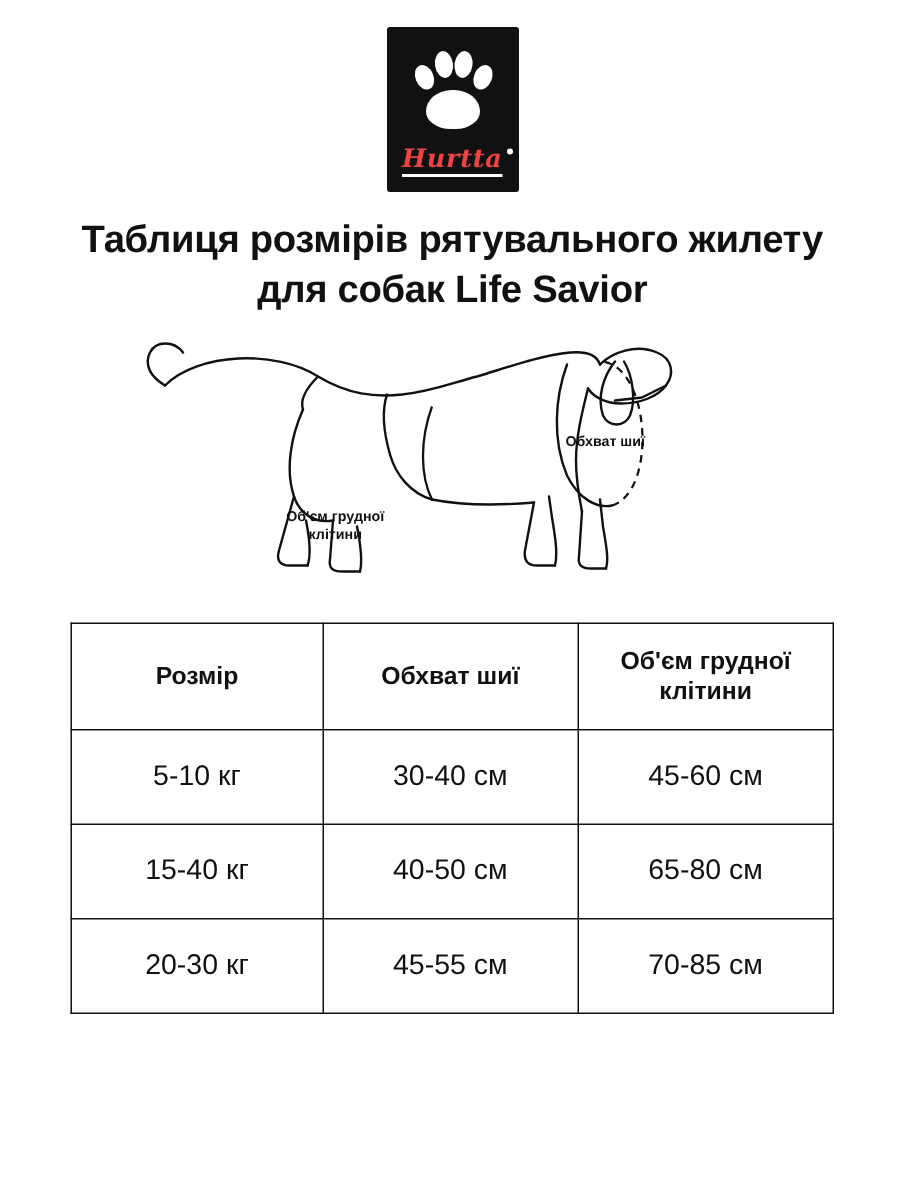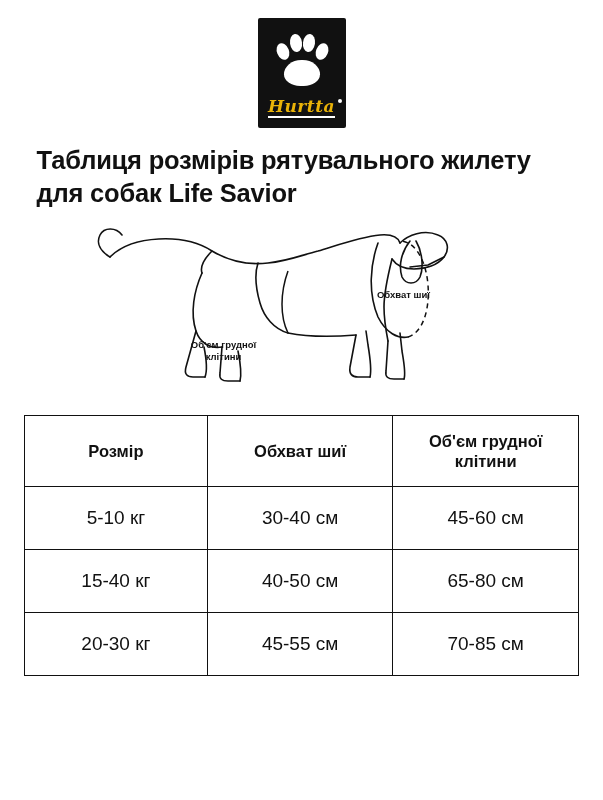--- a/index.html
+++ b/index.html
@@ -50,21 +50,21 @@
   .paw .t1 { width: 12px; height: 17px; left: 2px;  top: 12px; transform: rotate(-22deg); }
   .paw .t2 { width: 12px; height: 18px; left: 15px; top: 3px;  transform: rotate(-8deg); }
   .paw .t3 { width: 12px; height: 18px; left: 28px; top: 3px;  transform: rotate(8deg); }
   .paw .t4 { width: 12px; height: 17px; left: 41px; top: 12px; transform: rotate(22deg); }
   .paw .main {
     width: 36px; height: 26px; left: 9px; top: 29px;
     border-radius: 48% 48% 45% 45% / 55% 55% 45% 45%;
   }
   .brand {
     margin-top: 9px;
-    color: #eab308;
+    color: #ef4444;
     font-family: "DejaVu Serif", serif;
     font-style: italic;
     font-weight: bold;
     font-size: 17px;
     letter-spacing: 0.5px;
     position: relative;
   }
   .brand .dot {
     position: absolute;
     right: -7px;
@@ -80,20 +80,21 @@
     right: 0;
     bottom: -2px;
     height: 1.5px;
     background: #ffffff;
   }
 
   
   .title {
     margin-top: 16px;
     width: 530px;
+    text-align: center;
     font-size: 25.5px;
     font-weight: bold;
     line-height: 1.28;
     letter-spacing: -0.2px;
   }
 
   
   .illus {
     margin-top: 12px;
     width: 420px;
@@ -108,21 +109,21 @@
     color: #111111;
     text-align: center;
     line-height: 1.22;
   }
   .lbl-neck { left: 269px; top: 68px; width: 86px; }
   .lbl-chest { left: 84px; top: 118px; width: 96px; }
 
   
   .table-wrap {
     margin-top: 14px;
-    width: 555px;
+    width: 509px;
   }
   table.sizes {
     border-collapse: collapse;
     width: 100%;
     table-layout: fixed;
   }
   table.sizes th,
   table.sizes td {
     border: 1.6px solid #111111;
     text-align: center;

